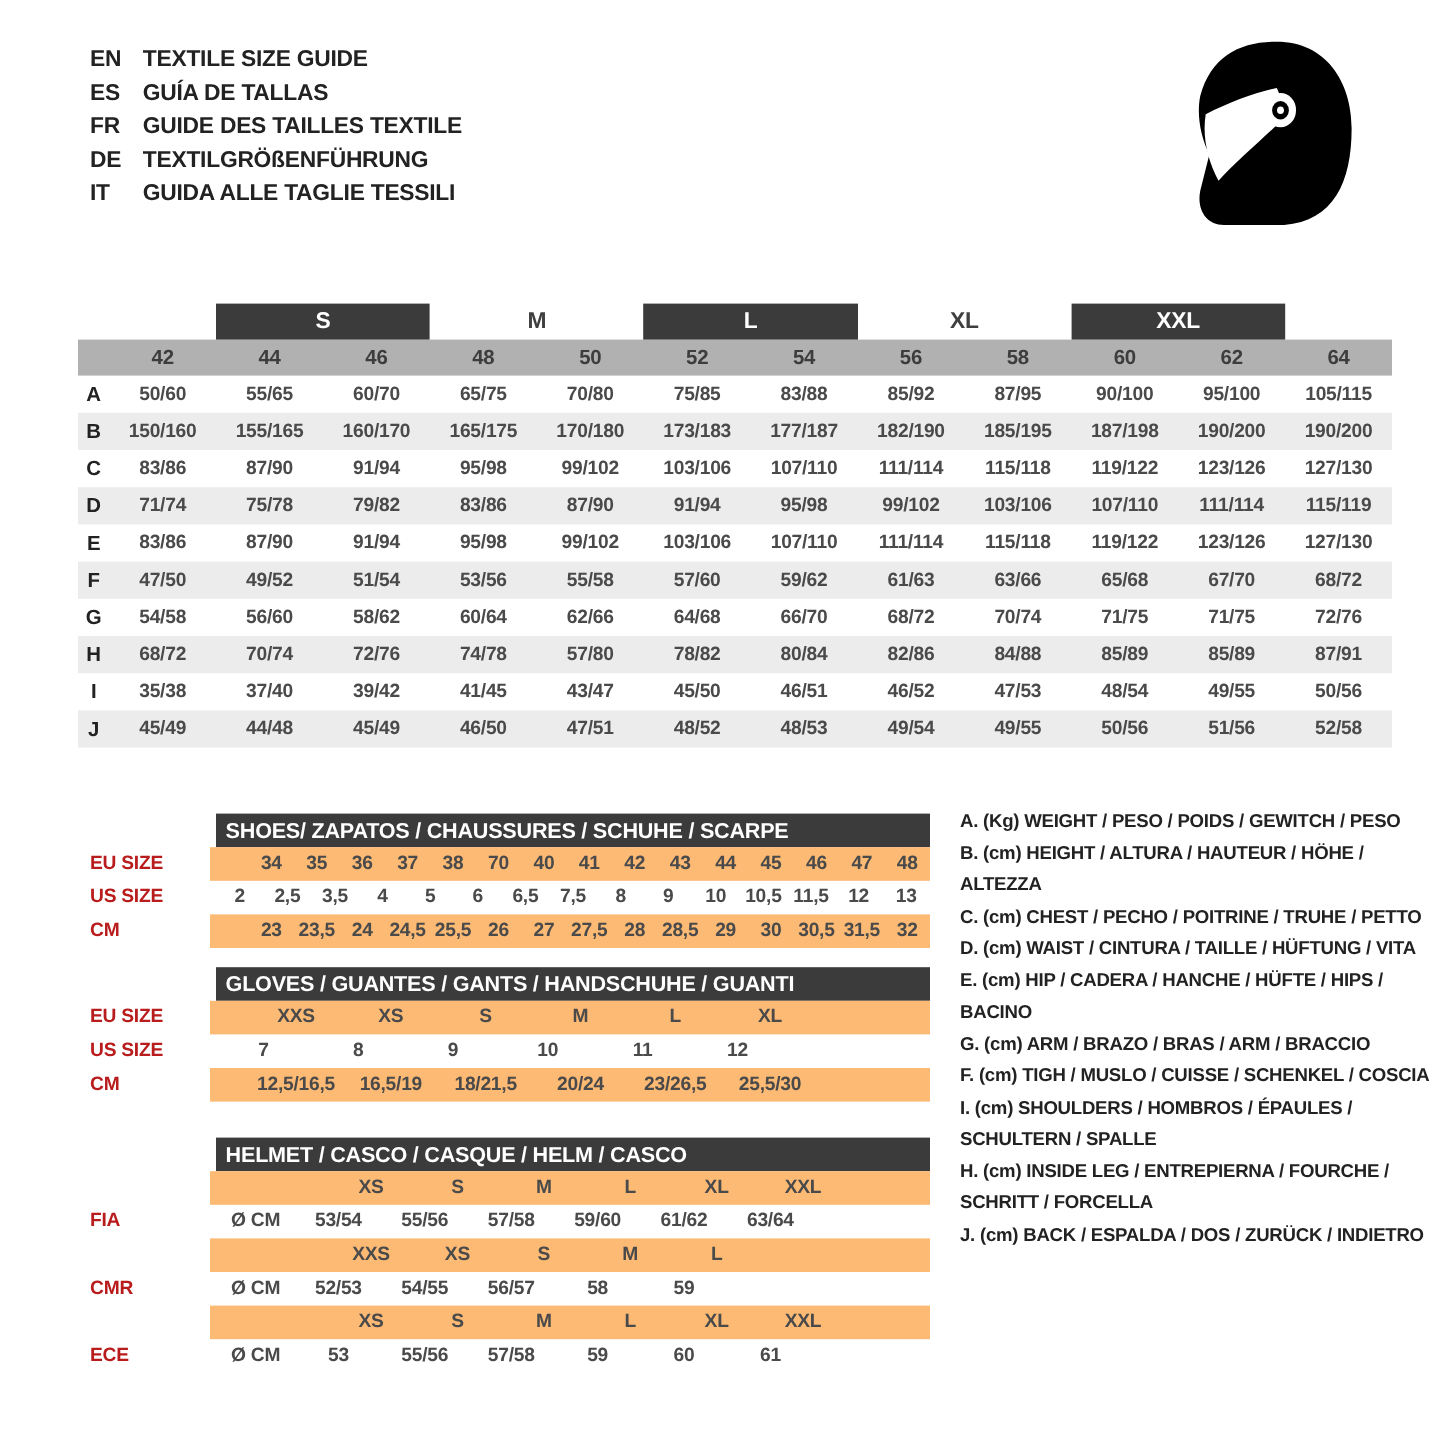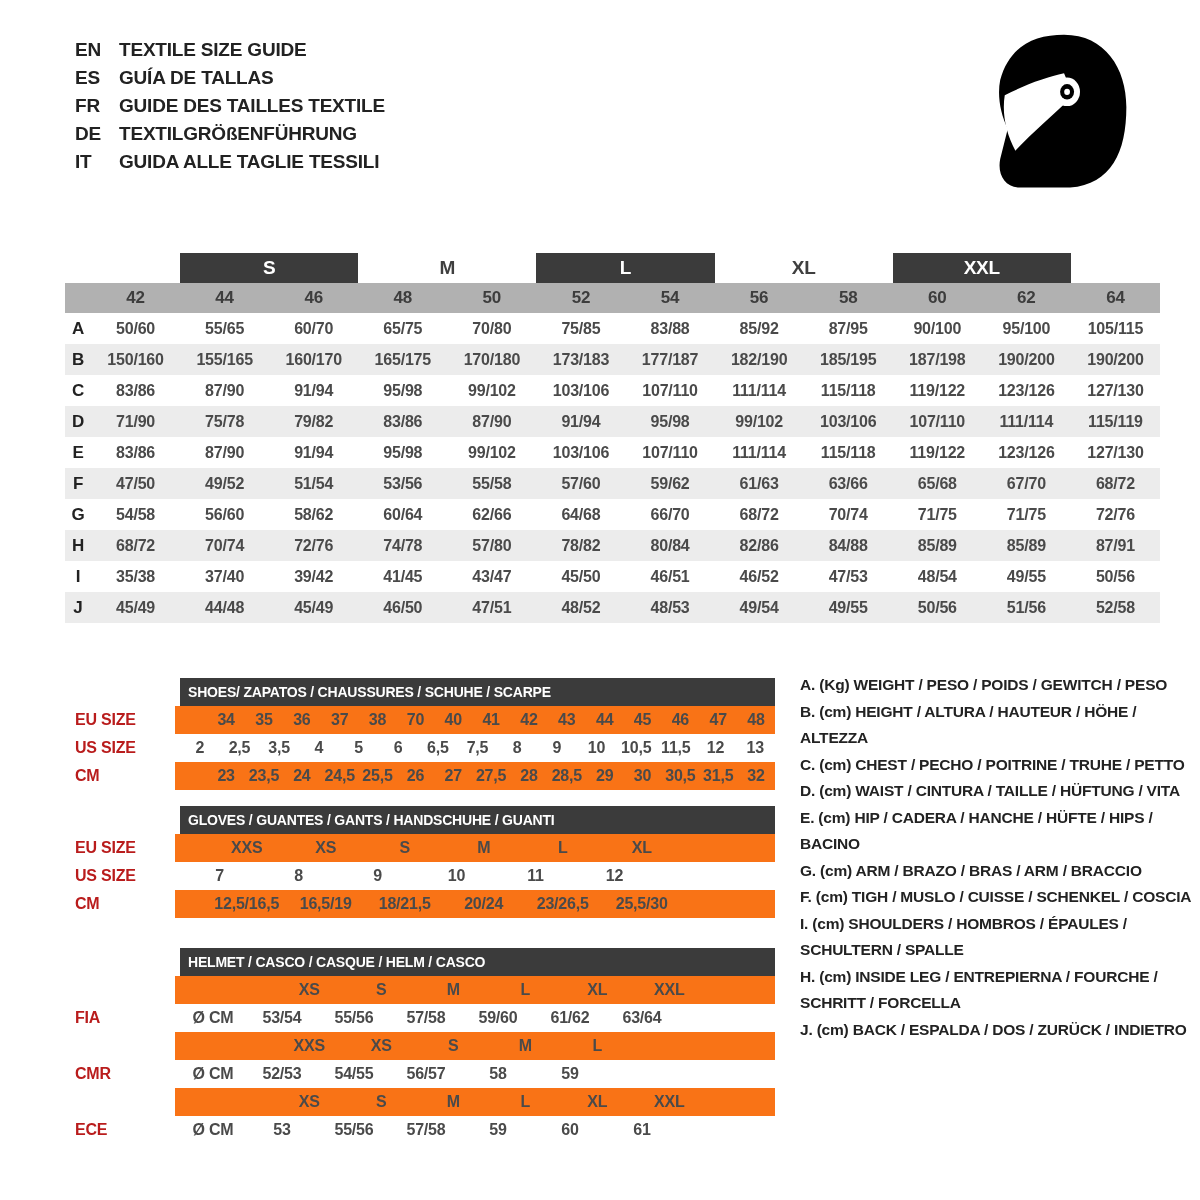--- a/index.html
+++ b/index.html
@@ -26,25 +26,25 @@
   .mt-size{text-align:center;line-height:30px;font-size:17px;color:#3d3d3d;}
   .mt-row{height:31px;}
   .mt-row.stripe{background:#ececec;}
   .mt-letter{text-align:center;line-height:31px;font-size:17px;color:#222;}
   .mt-cell{text-align:center;line-height:31px;font-size:16px;color:#4a4a4a;}
 
   
   .section{position:absolute;left:65px;width:710px;}
   .sec-title-row{display:flex;height:28px;}
   .sec-label-spacer{width:115px;}
-  .sec-bar{width:595px;background:#3b3b3b;color:#fff;font-size:14px;line-height:28px;padding-left:8px;box-sizing:border-box;}
+  .sec-bar{width:595px;background:#3b3b3b;color:#fff;font-size:18px;line-height:28px;padding-left:8px;box-sizing:border-box;}
   .sec-row{display:flex;height:28px;}
   .sec-label{width:115px;font-size:16px;line-height:28px;color:#b91c1c;padding-left:10px;box-sizing:border-box;}
   .sec-body{width:595px;display:grid;}
-  .sec-body.shade{background:#f97316;padding-left:32px;}
+  .sec-body.shade{background:#fdba74;padding-left:32px;}
   .sub-cell{text-align:center;line-height:28px;font-size:16px;color:#4a4a4a;}
   .shoes-grid{grid-template-columns:repeat(15,1fr);}
   .gloves-grid{grid-template-columns:repeat(6,79px) 1fr;}
   .helmet-grid{grid-template-columns:66px repeat(6,72px) 1fr;}
 
   
   .legend{position:absolute;left:800px;top:672px;width:396px;}
   .legend-item{font-size:15.5px;line-height:26.5px;color:#222;}
 </style>
 </head>
@@ -149,21 +149,21 @@
           <div class="mt-cell">103/106</div>
           <div class="mt-cell">107/110</div>
           <div class="mt-cell">111/114</div>
           <div class="mt-cell">115/118</div>
           <div class="mt-cell">119/122</div>
           <div class="mt-cell">123/126</div>
           <div class="mt-cell">127/130</div>
         </div>
         <div class="mt-grid mt-row stripe">
           <div class="mt-letter">D</div>
-          <div class="mt-cell">71/90</div>
+          <div class="mt-cell">71/74</div>
           <div class="mt-cell">75/78</div>
           <div class="mt-cell">79/82</div>
           <div class="mt-cell">83/86</div>
           <div class="mt-cell">87/90</div>
           <div class="mt-cell">91/94</div>
           <div class="mt-cell">95/98</div>
           <div class="mt-cell">99/102</div>
           <div class="mt-cell">103/106</div>
           <div class="mt-cell">107/110</div>
           <div class="mt-cell">111/114</div>

